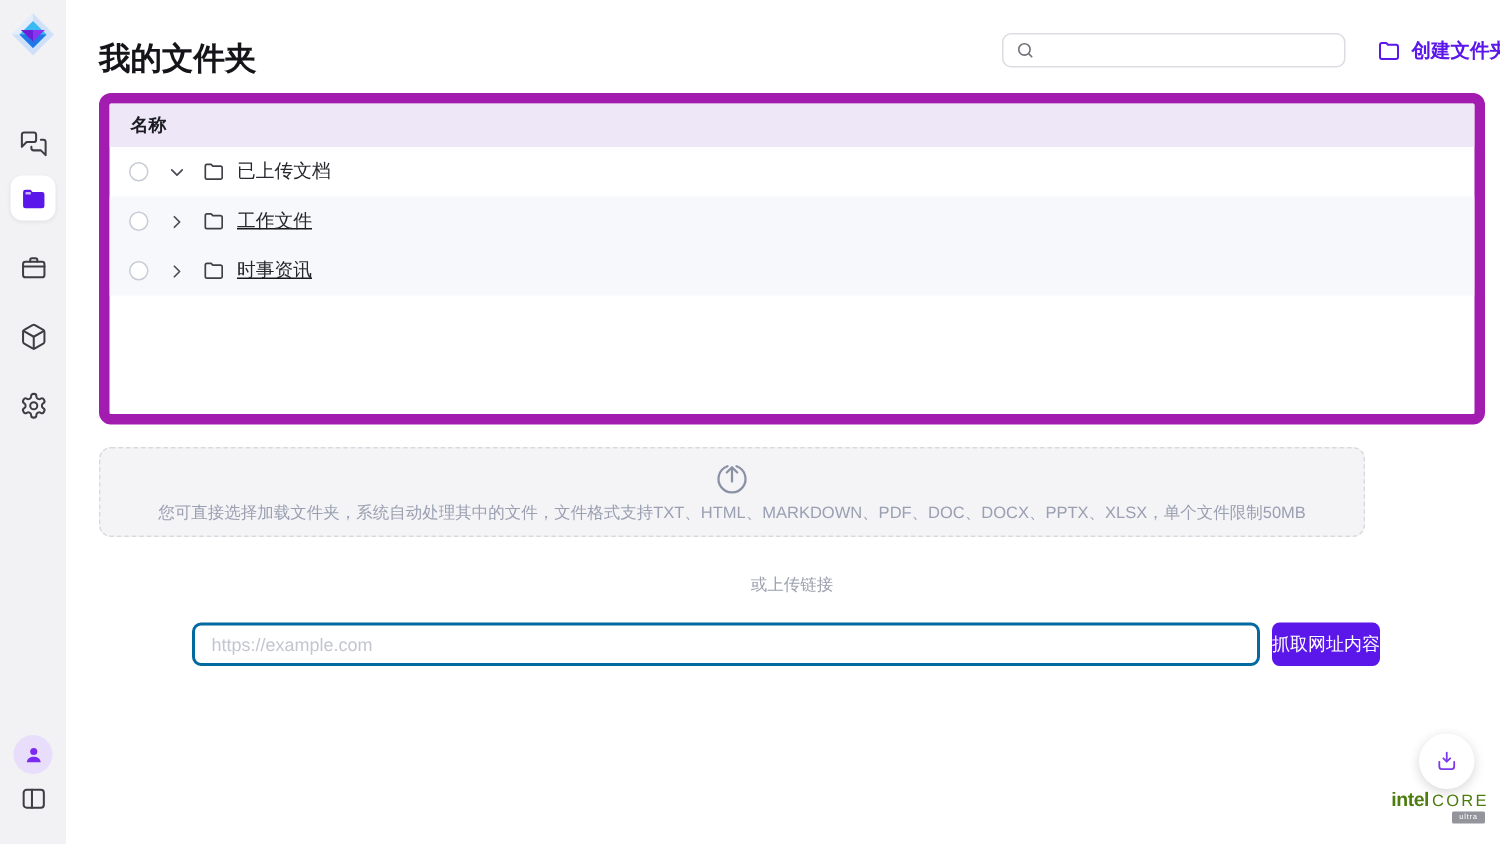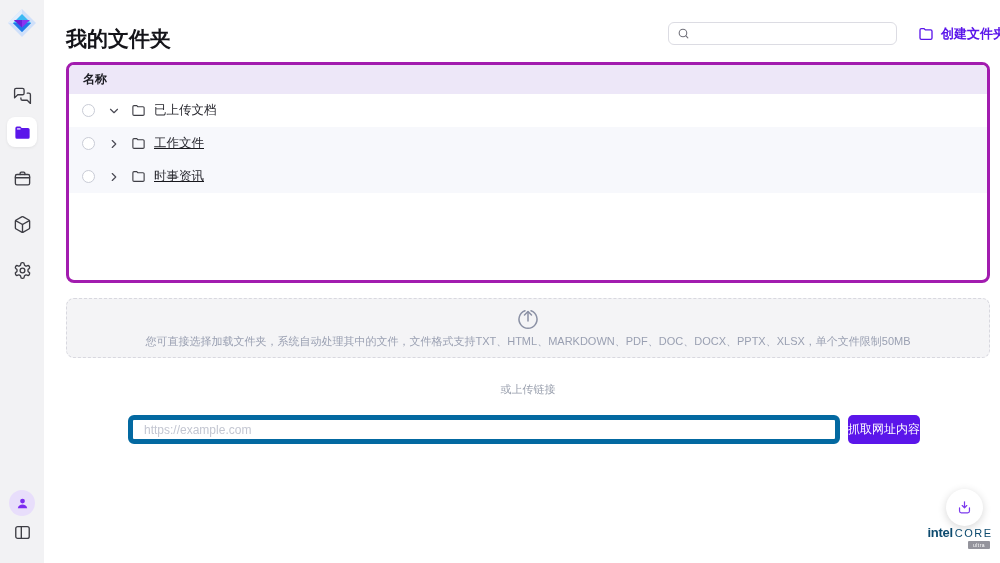--- a/index.html
+++ b/index.html
@@ -37,66 +37,66 @@
   .search-box input { border:none; outline:none; flex:1; font-size:12px; font-family:inherit; background:transparent; color:#333; }
   .create-btn {
     position:absolute; left:918px; top:25px; height:18px;
     display:flex; align-items:center; gap:7px; cursor:pointer;
     color:#5b16ea; font-size:13px; font-weight:bold; white-space:nowrap;
   }
   .create-btn svg { width:16px; height:16px; stroke:#5b16ea; stroke-width:2; fill:none; stroke-linejoin:round; }
   
   .panel {
     position:absolute; left:66px; top:62px; width:924px; height:221px;
-    border:3px solid #a21caf; border-radius:8px; background:#fff; overflow:hidden;
+    border:7px solid #a21caf; border-radius:8px; background:#fff; overflow:hidden;
   }
   .panel-head {
     height:29px; background:#ede7f8; display:flex; align-items:center;
     padding:0 14px; font-size:12px; font-weight:bold; color:#1c1c23;
   }
   .frow { height:33px; display:flex; align-items:center; padding-left:13px; cursor:pointer; }
   .frow.alt { background:#f7f8fc;text-decoration:underline; }
   .cb { width:13px; height:13px; border:1.5px solid #c9ccd6; border-radius:50%; background:#fff; flex:0 0 auto; cursor:pointer; }
   .chev { margin-left:12px; width:14px; height:14px; flex:0 0 auto; cursor:pointer; }
   .chev svg { width:14px; height:14px; stroke:#4b4b55; stroke-width:2; fill:none; stroke-linecap:round; stroke-linejoin:round; }
   .ficon { margin-left:10px; width:15px; height:15px; }
   .ficon svg { width:15px; height:15px; stroke:#3f3f46; stroke-width:1.8; fill:none; stroke-linejoin:round; }
   .flabel { margin-left:8px; font-size:12.5px; color:#27272e; }
   
   .dropzone {
-    position:absolute; left:66px; top:298px; width:924px; height:60px;
+    position:absolute; left:66px; top:298px; width:844px; height:60px;
     background:#f4f4f6; border:1px dashed #d8d8df; border-radius:8px;
     display:flex; flex-direction:column; align-items:center; justify-content:center;
     gap:3px; cursor:pointer;
   }
   .dropzone svg { width:24px; height:24px; stroke:#8b91a5; stroke-width:1.5; fill:none; stroke-linecap:round; stroke-linejoin:round; }
   .drop-hint { font-size:11px; color:#9aa0b2; }
   
   .or-label { position:absolute; left:66px; top:382px; width:924px; text-align:center; font-size:11px; color:#9aa0ae; }
   .url-input {
     position:absolute; left:128px; top:415px; width:712px; height:29px;
-    border:5px solid #0369a1; border-radius:6px; padding:0 11px;
+    border:2px solid #0369a1; border-radius:6px; padding:0 11px;
     font-size:12px; font-family:inherit; color:#333; outline:none;
   }
   .url-input::placeholder { color:#c3c6d1; }
   .fetch-btn {
     position:absolute; left:848px; top:415px; width:72px; height:29px;
     background:#5b16ea; color:#ffffff; border:none; border-radius:5px;
     font-size:12px; font-family:inherit; cursor:pointer;
     display:flex; align-items:center; justify-content:center;
   }
   
   .fab {
     position:absolute; left:946px; top:489px; width:37px; height:37px;
     border-radius:50%; background:#fff; box-shadow:0 2px 8px rgba(0,0,0,.16);
     display:flex; align-items:center; justify-content:center; cursor:pointer;
   }
   .fab svg { width:17px; height:17px; stroke:#7c3aed; stroke-width:1.7; fill:none; stroke-linecap:round; stroke-linejoin:round; }
   .intel { position:absolute; left:928px; top:525px; width:64px; }
-  .intel-line { display:flex; align-items:baseline; justify-content:center; gap:2px; color:#0c4a6e; }
+  .intel-line { display:flex; align-items:baseline; justify-content:center; gap:2px; color:#4d7c0f; }
   .intel-brand { font-size:13px; font-weight:bold; letter-spacing:-0.3px; }
   .intel-product { font-size:11px; letter-spacing:1.5px; }
   .intel-badge {
     margin:1px 2px 0 auto; width:22px; height:8px; background:#94949c; color:#fff;
     font-size:5px; line-height:8px; text-align:center; border-radius:1px; letter-spacing:.5px;
   }
 </style>
 </head>
 <body>
 

